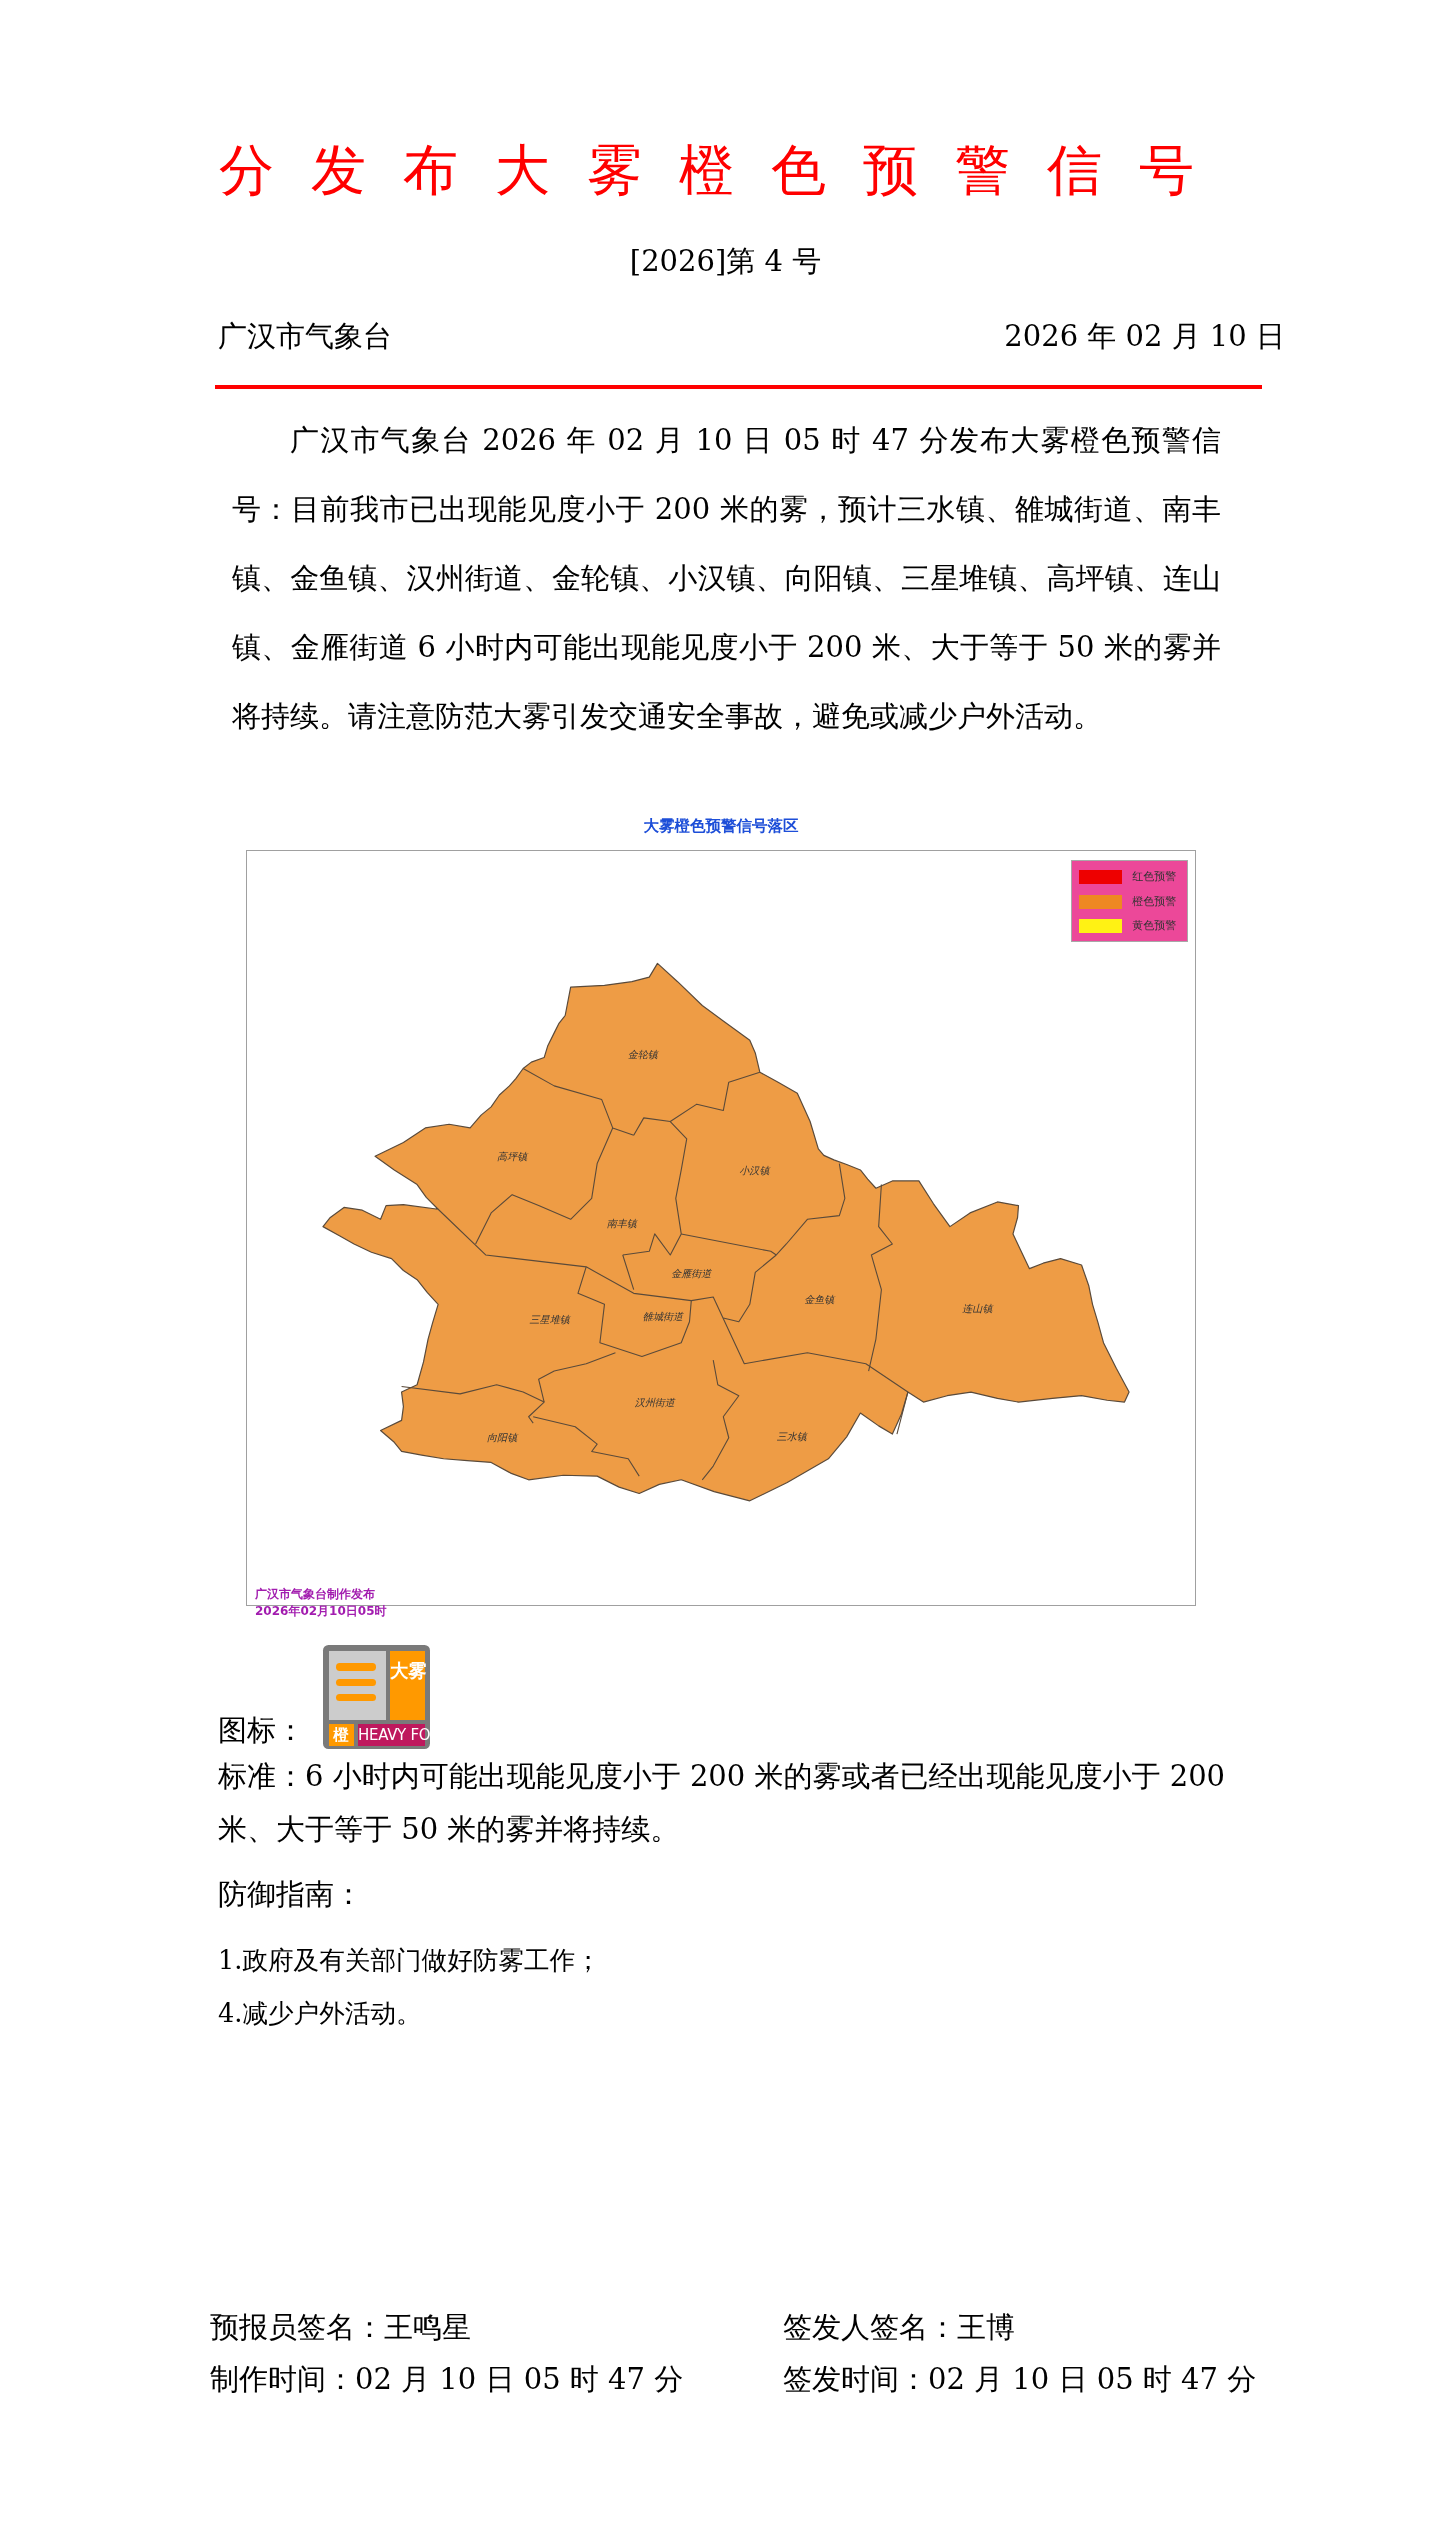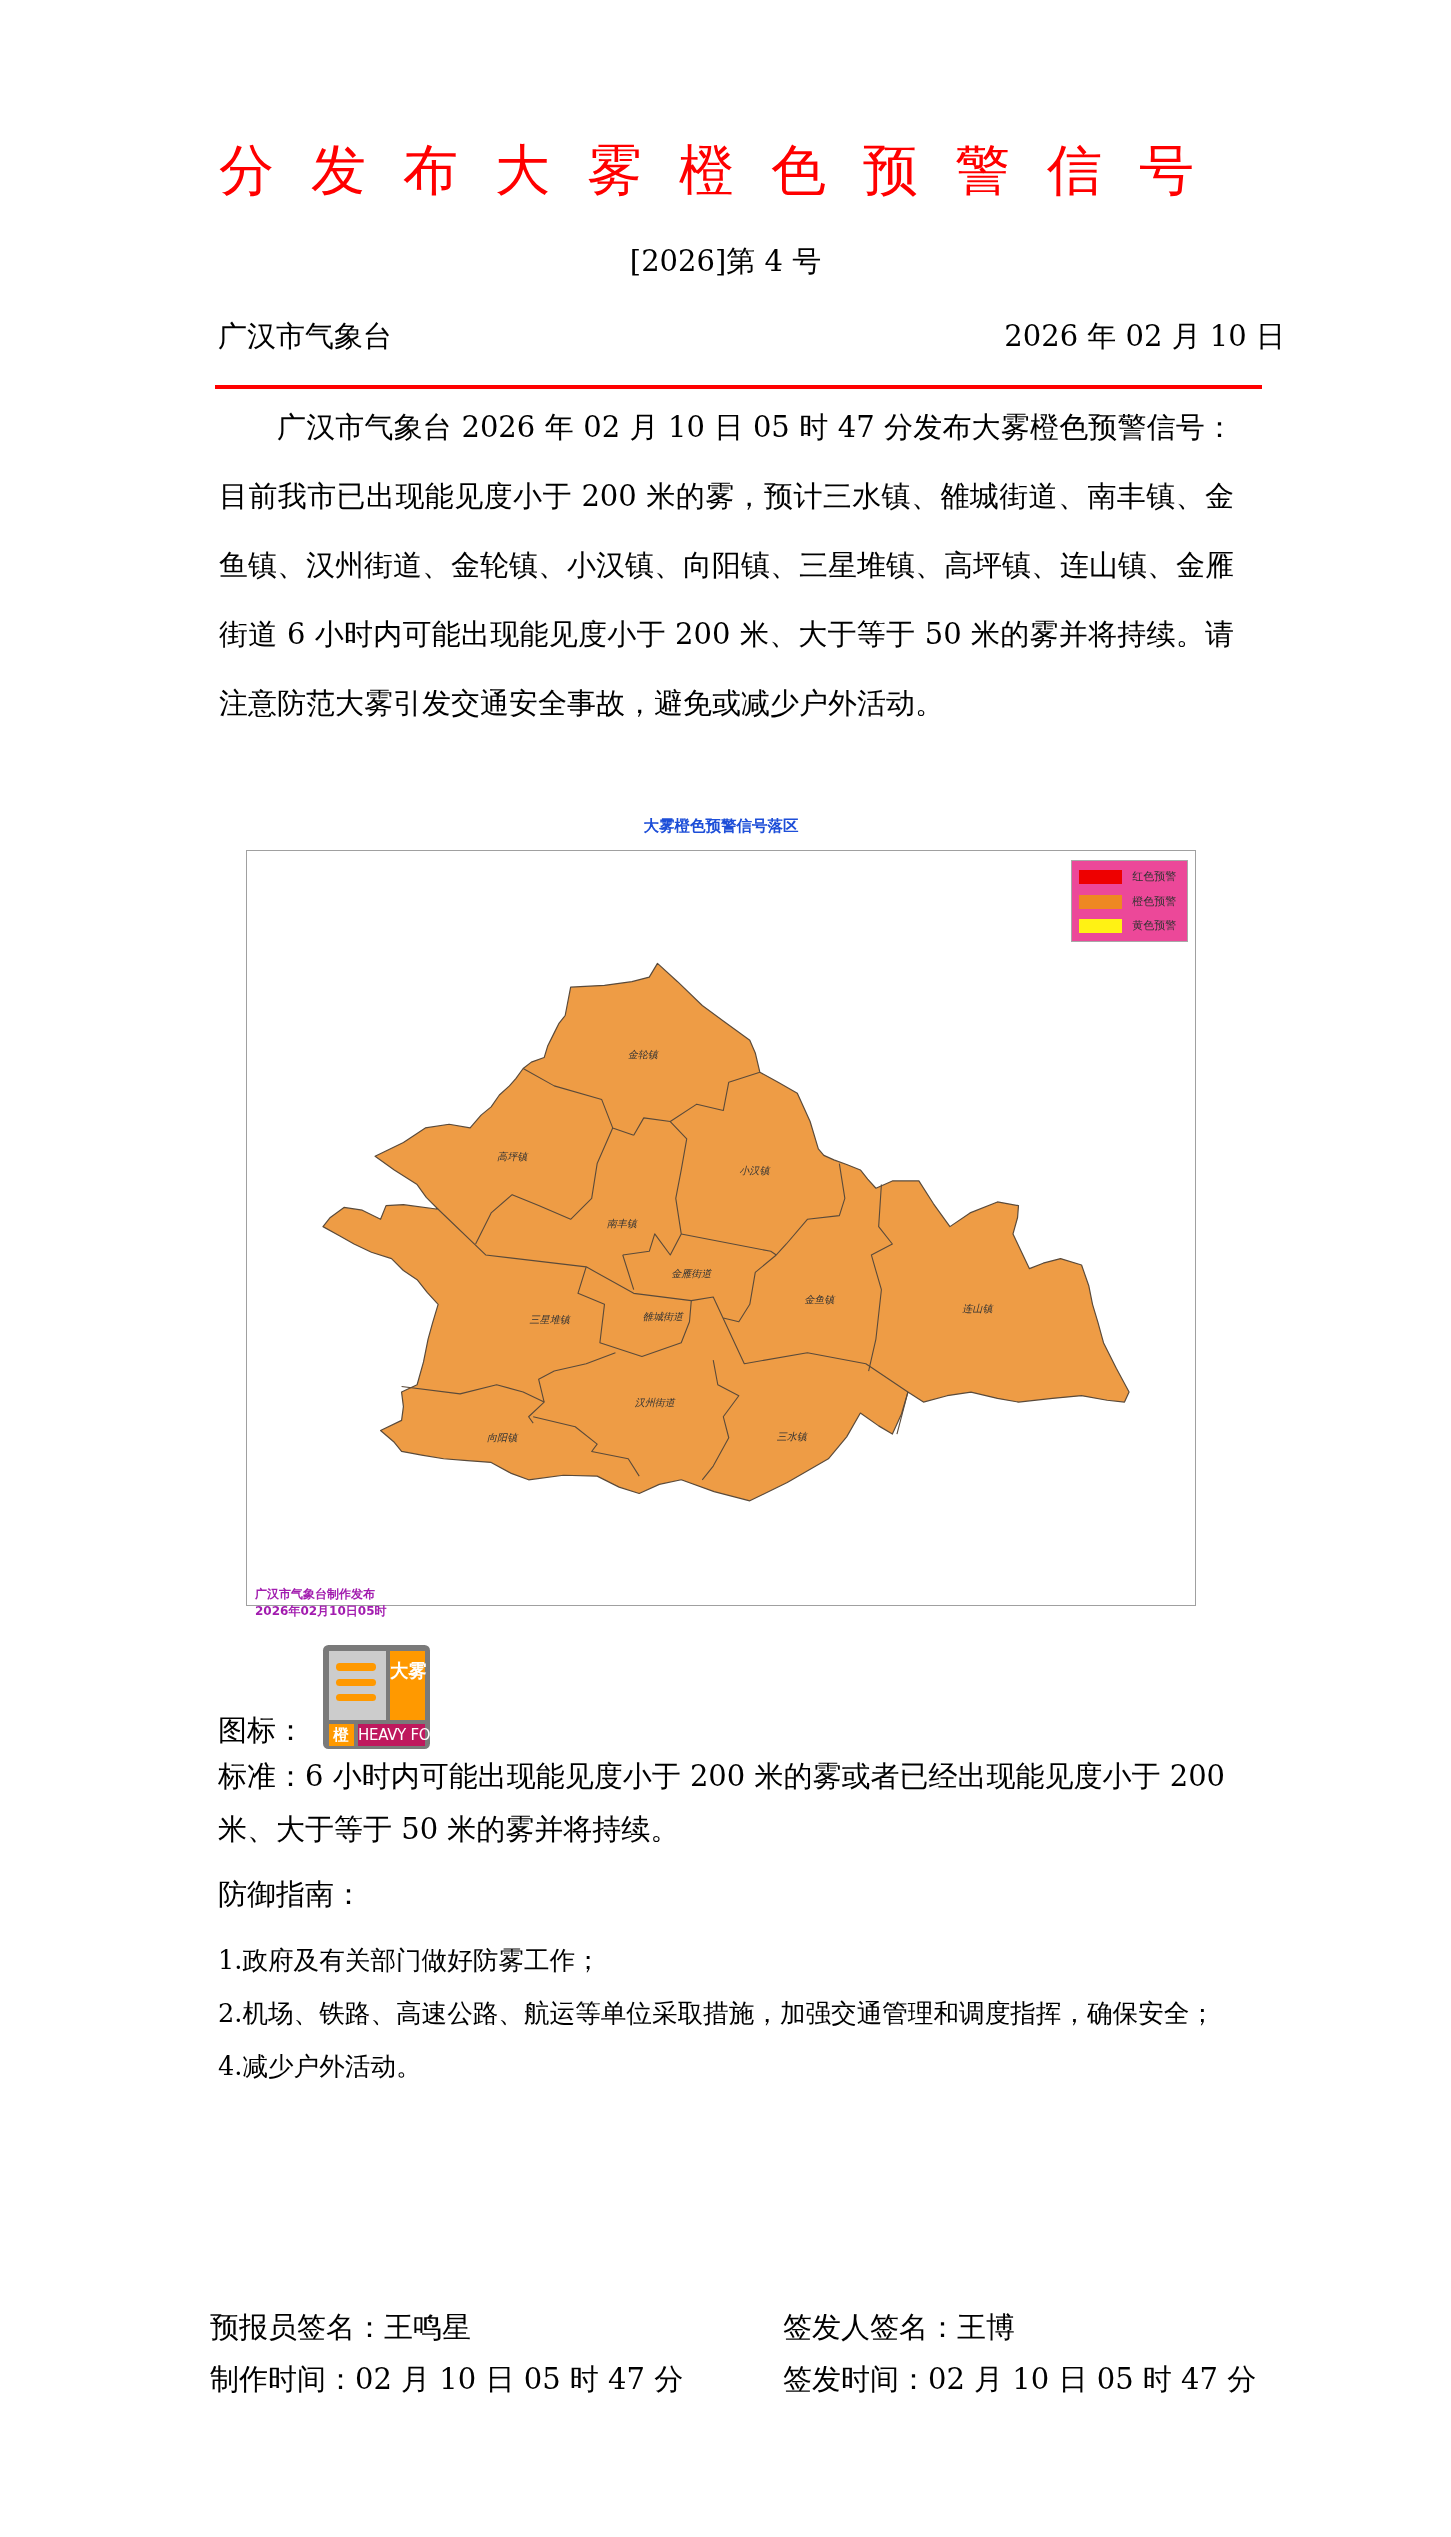--- a/index.html
+++ b/index.html
@@ -6,21 +6,21 @@
   body { width:1451px; height:2538px; position:relative; overflow:hidden;
          font-family:"DejaVu Serif","Liberation Serif",serif; color:#000; }
   .abs { position:absolute; white-space:nowrap; }
   .title { left:219px; top:137px; width:1015px; font-size:55px; color:#ff0000;
            letter-spacing:37px; line-height:66px; font-family:"DejaVu Serif",serif; }
   .docno { left:0; width:1451px; text-align:center; top:243px; font-size:29px; line-height:37px; }
   .issuer { left:218px; top:318px; font-size:29px; line-height:37px; }
   .date { right:166px; top:318px; font-size:29px; line-height:37px; text-align:right; }
   .redline { left:215px; top:385px; width:1047px; height:3.7px; background:#ff0000; }
   .para { left:219px; top:393px; width:1015px; font-size:29px; line-height:69px; white-space:normal; text-align:justify; }
-  .para p { margin:0; text-indent:2em; }
+  .para p { margin:13px; text-indent:2em; }
 
   .map-title { left:246px; top:816px; width:950px; text-align:center; font-size:15.5px; font-weight:bold;
                font-family:"DejaVu Sans",sans-serif; color:#1d4ed8; }
   .map-frame { left:246px; top:850px; width:948px; height:754px; border:1.8px solid #a0a0a0; background:#fff;font-style:italic; }
   .map-svg { position:absolute; left:0; top:0; }
   .legend { left:1071px; top:860px; width:115px; height:80px; border:1.8px solid #a8a8a8; background:#ec4899; }
   .legend-row { position:absolute; left:7.3px; height:14.6px; font-size:11px; font-family:"DejaVu Sans",sans-serif; color:#333; }
   .legend-swatch { position:absolute; left:0; top:0; width:43px; height:13.7px; }
   .legend-label { position:absolute; left:53px; top:-0.9px; line-height:16.5px; white-space:nowrap; }
   .map-credit { left:255px; top:1545px; font-size:12px; line-height:16.5px; font-weight:bold;
@@ -145,21 +145,20 @@
   <div class="orange-r">大雾</div>
   <div class="orange-bl">橙</div>
   <div class="orange-br">HEAVY FOG</div>
 </div>
 
 <div class="abs std">标准：6 小时内可能出现能见度小于 200 米的雾或者已经出现能见度小于 200 米、大于等于 50 米的雾并将持续。</div>
 
 <div class="abs guide-title">防御指南：</div>
 <div class="abs guide">
   <div>1.政府及有关部门做好防雾工作；</div>
-  <div>2.机场、铁路、高速公路、航运等单位采取措施，加强交通管理和调度指挥，确保安全；</div>
   <div>4.减少户外活动。</div>
 </div>
 
 <div class="abs sig" style="left:210px; top:2309px;">
   <span>预报员签名：</span><span>王鸣星</span>
 </div>
 <div class="abs sig" style="left:783px; top:2309px;">
   <span>签发人签名：</span><span>王博</span>
 </div>
 <div class="abs sig" style="left:210px; top:2361px;">

